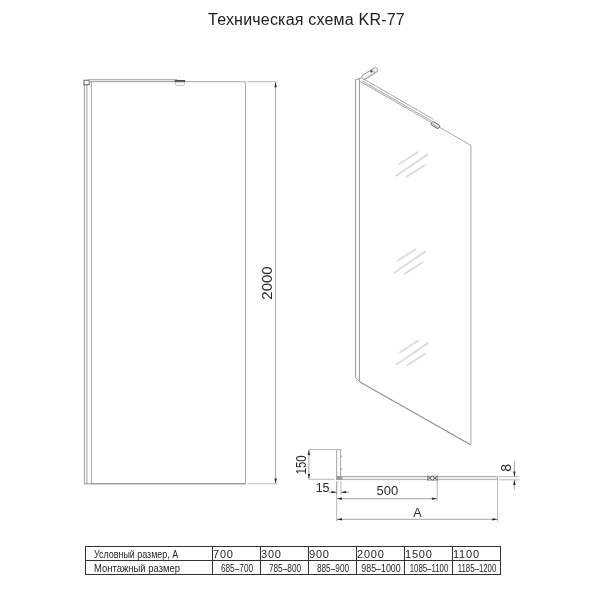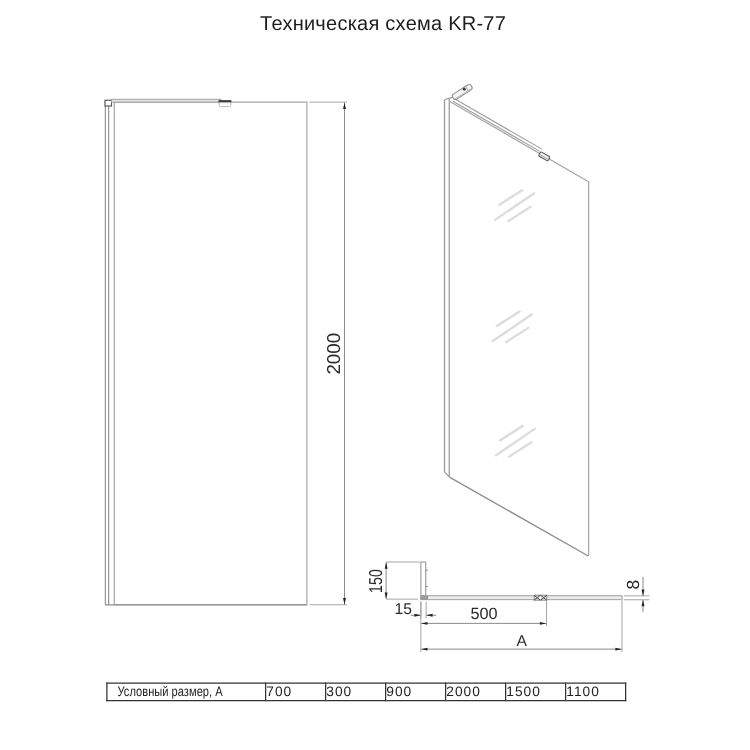--- a/index.html
+++ b/index.html
@@ -184,14 +184,35 @@
   <tbody>
       <tr class="r1">
     <td class="lbl"><span>Условный размер, А</span></td>
     <td class="v">700</td>
         <td class="v">300</td>
         <td class="v">900</td>
     <td class="v">2000</td>
         <td class="v">1500</td>
         <td class="v">1100</td>
   </tr>
+  <tr>
+    <td class="lbl"><span class="m">Монтажный размер</span></td>
+    <td class="v">
+          <span>685–700</span>
+        </td>
+        <td class="v">
+          <span>785–800</span>
+        </td>
+        <td class="v">
+          <span>885–900</span>
+        </td>
+    <td class="v">
+          <span class="c8">985–1000</span>
+        </td>
+        <td class="v">
+          <span class="c9">1085–1100</span>
+        </td>
+        <td class="v">
+          <span class="c9">1185–1200</span>
+        </td>
+  </tr>
 </tbody>
   </table>
 
 </body></html>

